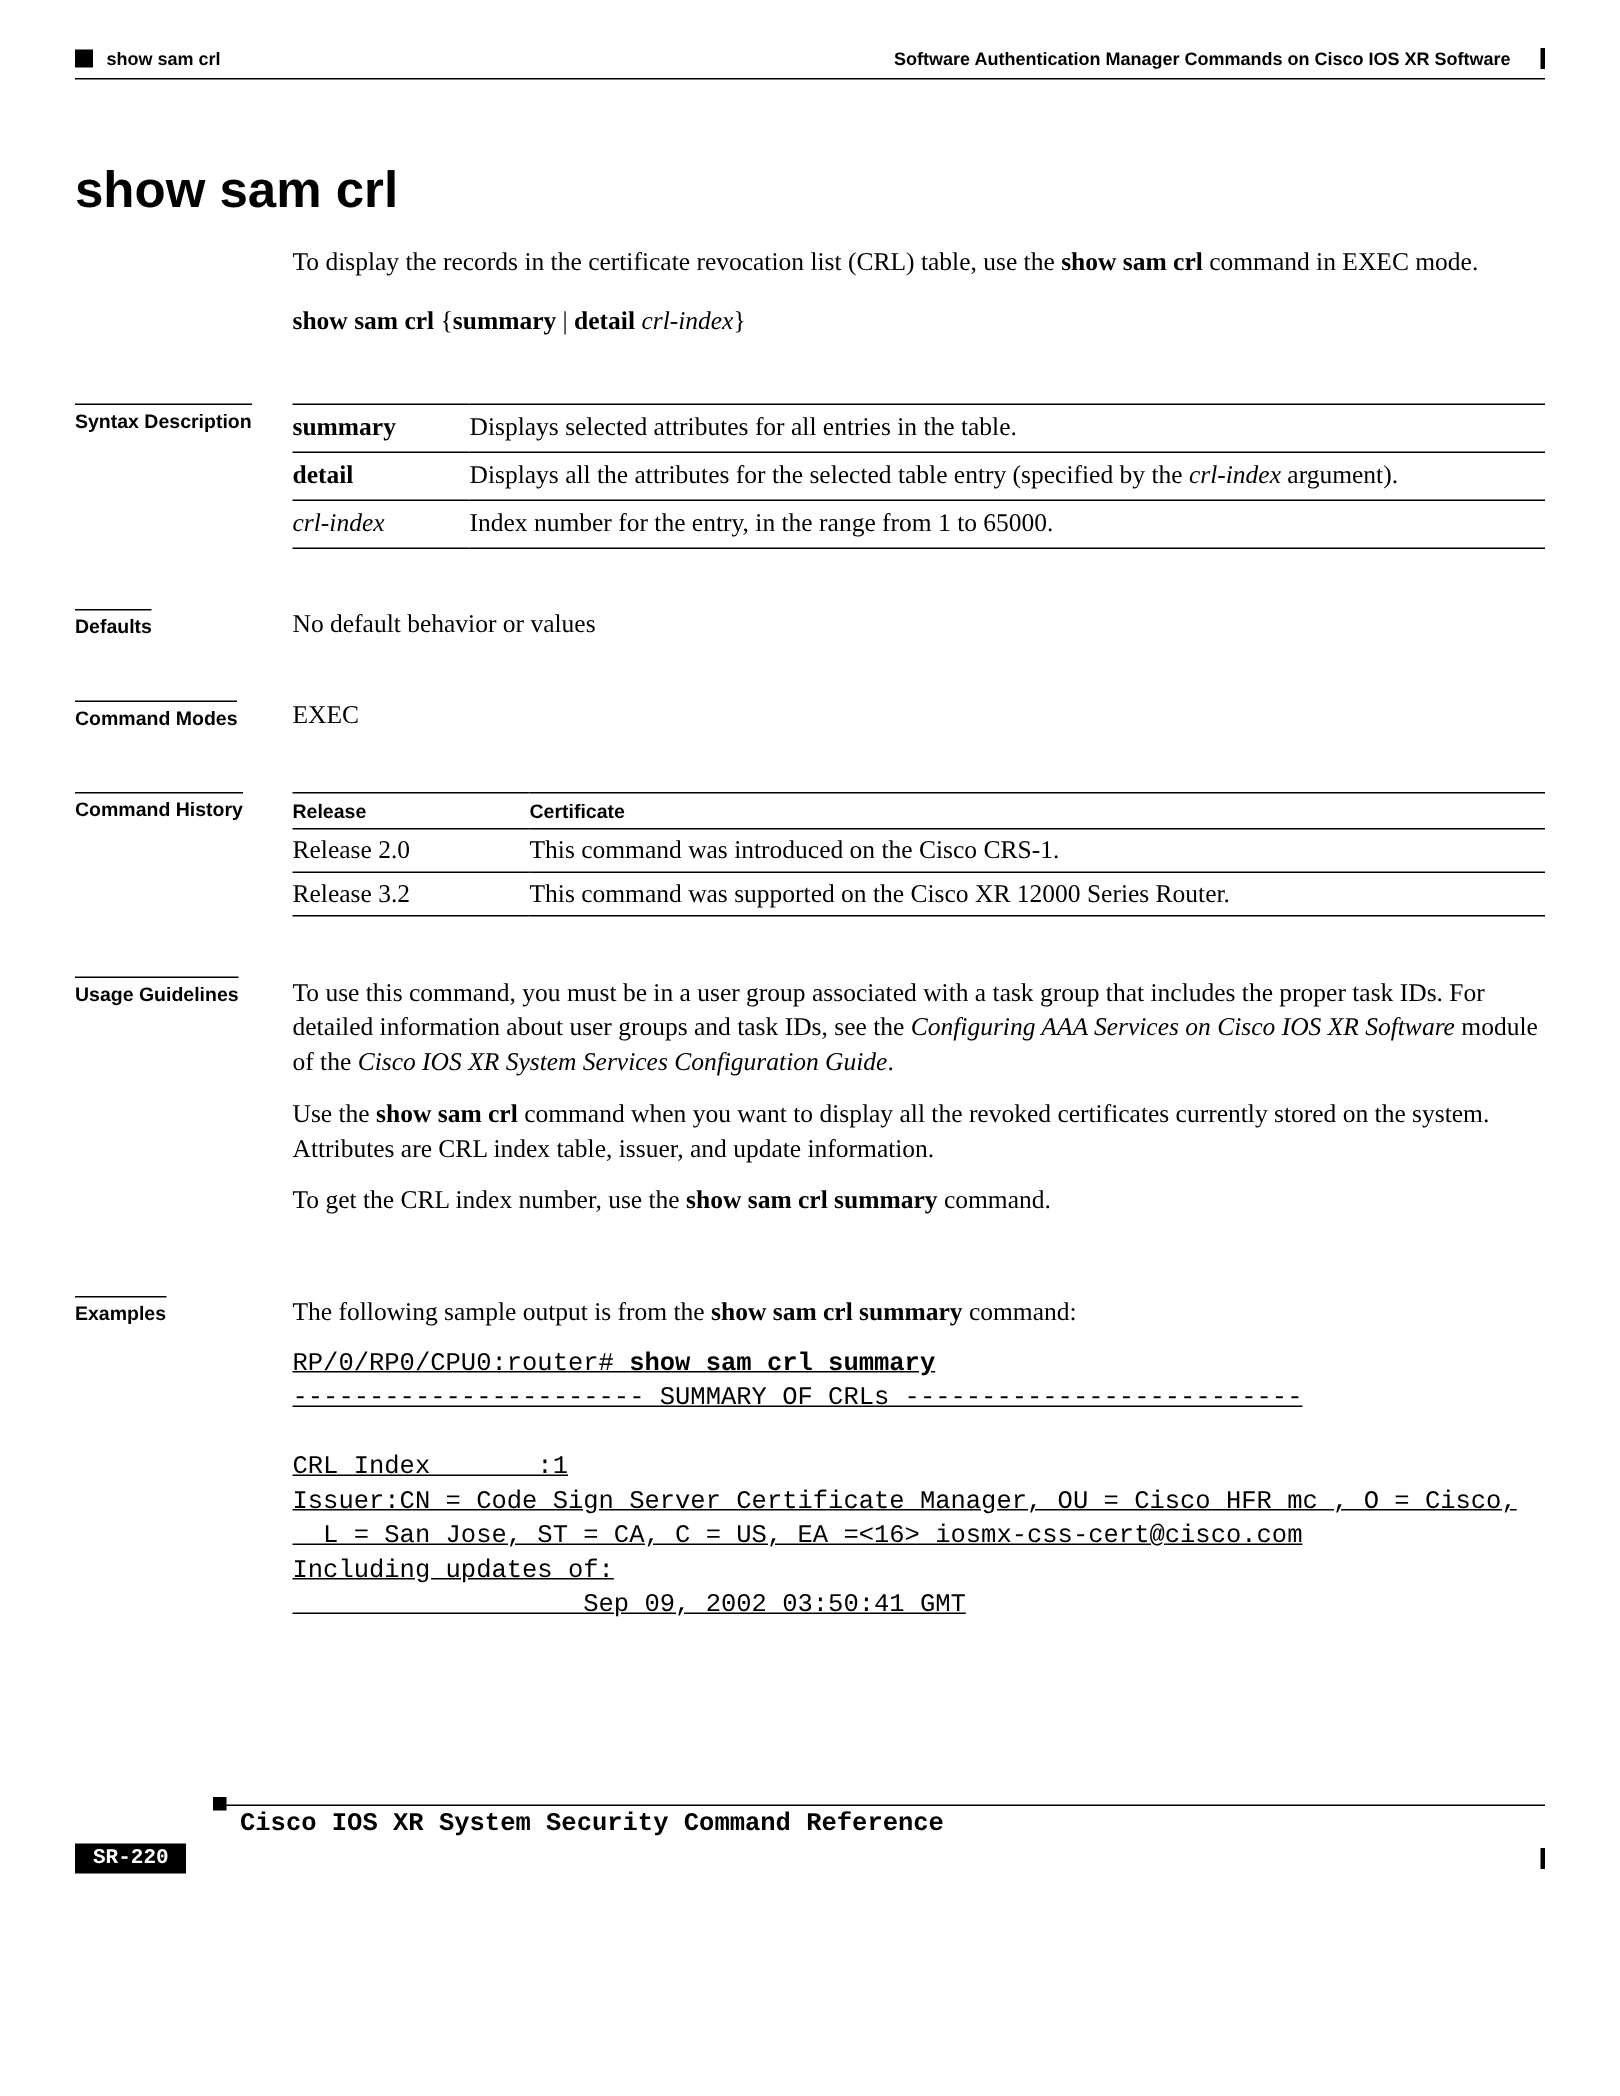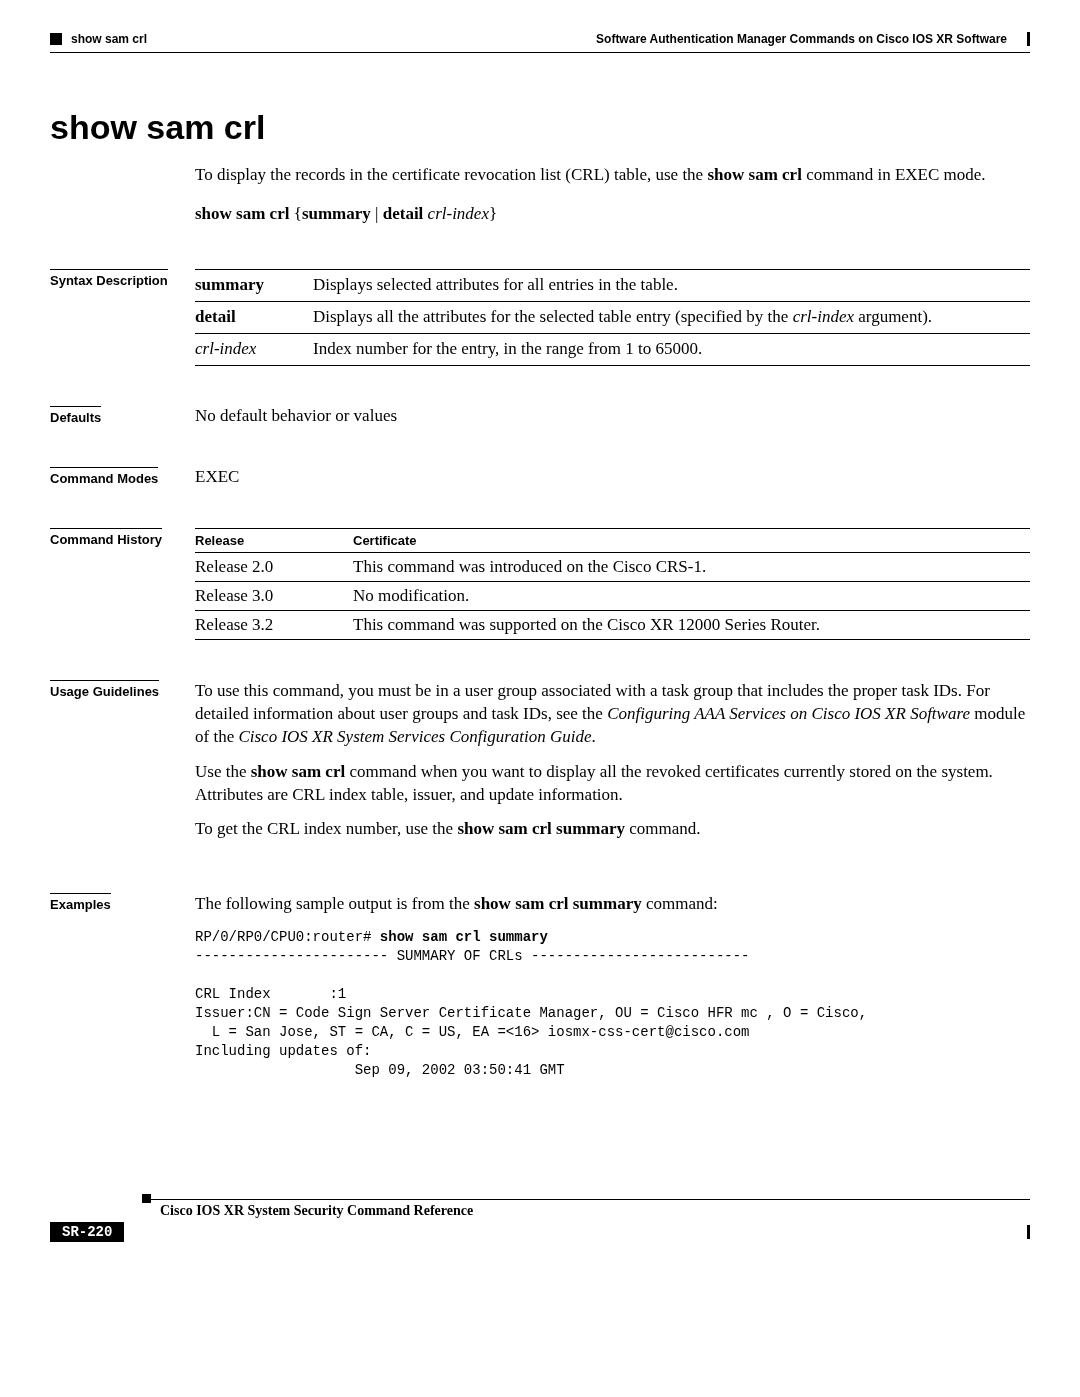--- a/index.html
+++ b/index.html
@@ -125,43 +125,44 @@
      padding:4px 8px 4px 0;
      border-bottom:1px solid #000;
   }
   .body-text p {
      margin: 0 0 12px 0;
      line-height:1.35;
   }
   .body-text i { font-style: italic; text-align: right; }
   .code {
      font-family: "Courier New", Courier, monospace;
-     font-size: 14px;
+     font-size: 17px;
      white-space: pre;
      line-height: 1.35;
+     text-decoration: underline;
   }
   .footer-rule {
      margin-top: 120px;
      position:relative;
   }
   .footer-line {
      border-top:1px solid #000;
      margin-left:100px;
   }
   .footer-marker {
      position:absolute;
      left:92px;
      top:-5px;
      width:9px;
      height:9px;
      background:#000;
   }
   .footer-title {
-     font-family: Liberation Serif, serif;
-     font-size:14px;
+     font-family: Liberation Mono, monospace;
+     font-size:17px;
      font-weight:bold;
      margin-left: 110px;
      padding-top: 3px;
   }
   .page-num-row {
      display:flex;
      justify-content:space-between;
      align-items:center;
      margin-top: 3px;
   }
@@ -256,24 +257,20 @@
     <div class="section-body">
       <table class="hist">
         <tbody>
             <tr>
           <th class="rel">Release</th>
           <th>Certificate</th>
         </tr>
         <tr>
           <td>Release 2.0</td>
           <td>This command was introduced on the Cisco CRS-1.</td>
-        </tr>
-        <tr>
-          <td>Release 3.0</td>
-          <td>No modification.</td>
         </tr>
         <tr>
           <td>Release 3.2</td>
           <td>This command was supported on the Cisco XR 12000 Series Router.</td>
         </tr>
       </tbody>
         </table>
     </div>
   </div>
 

